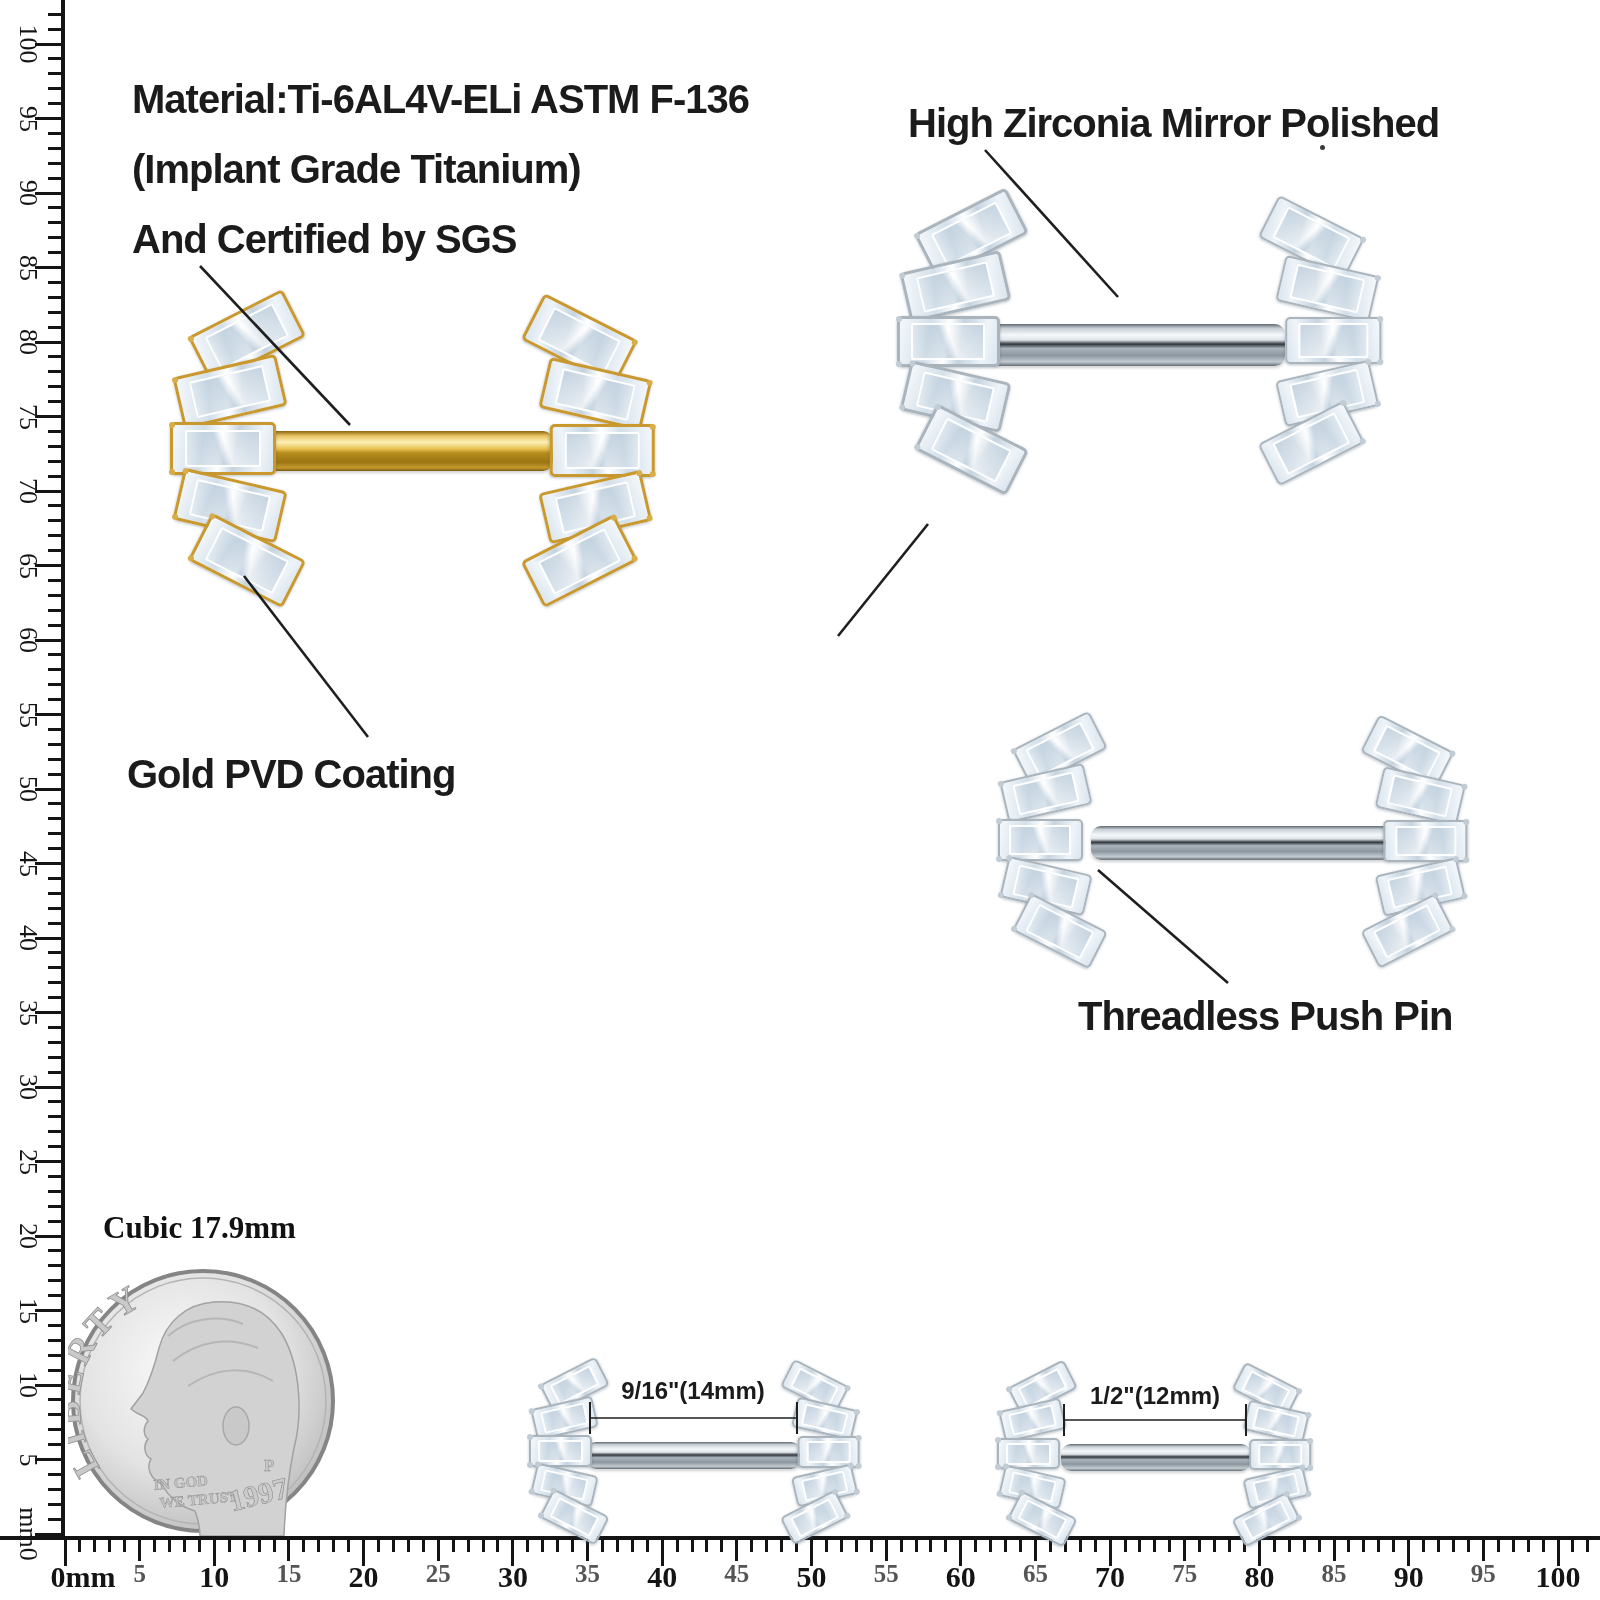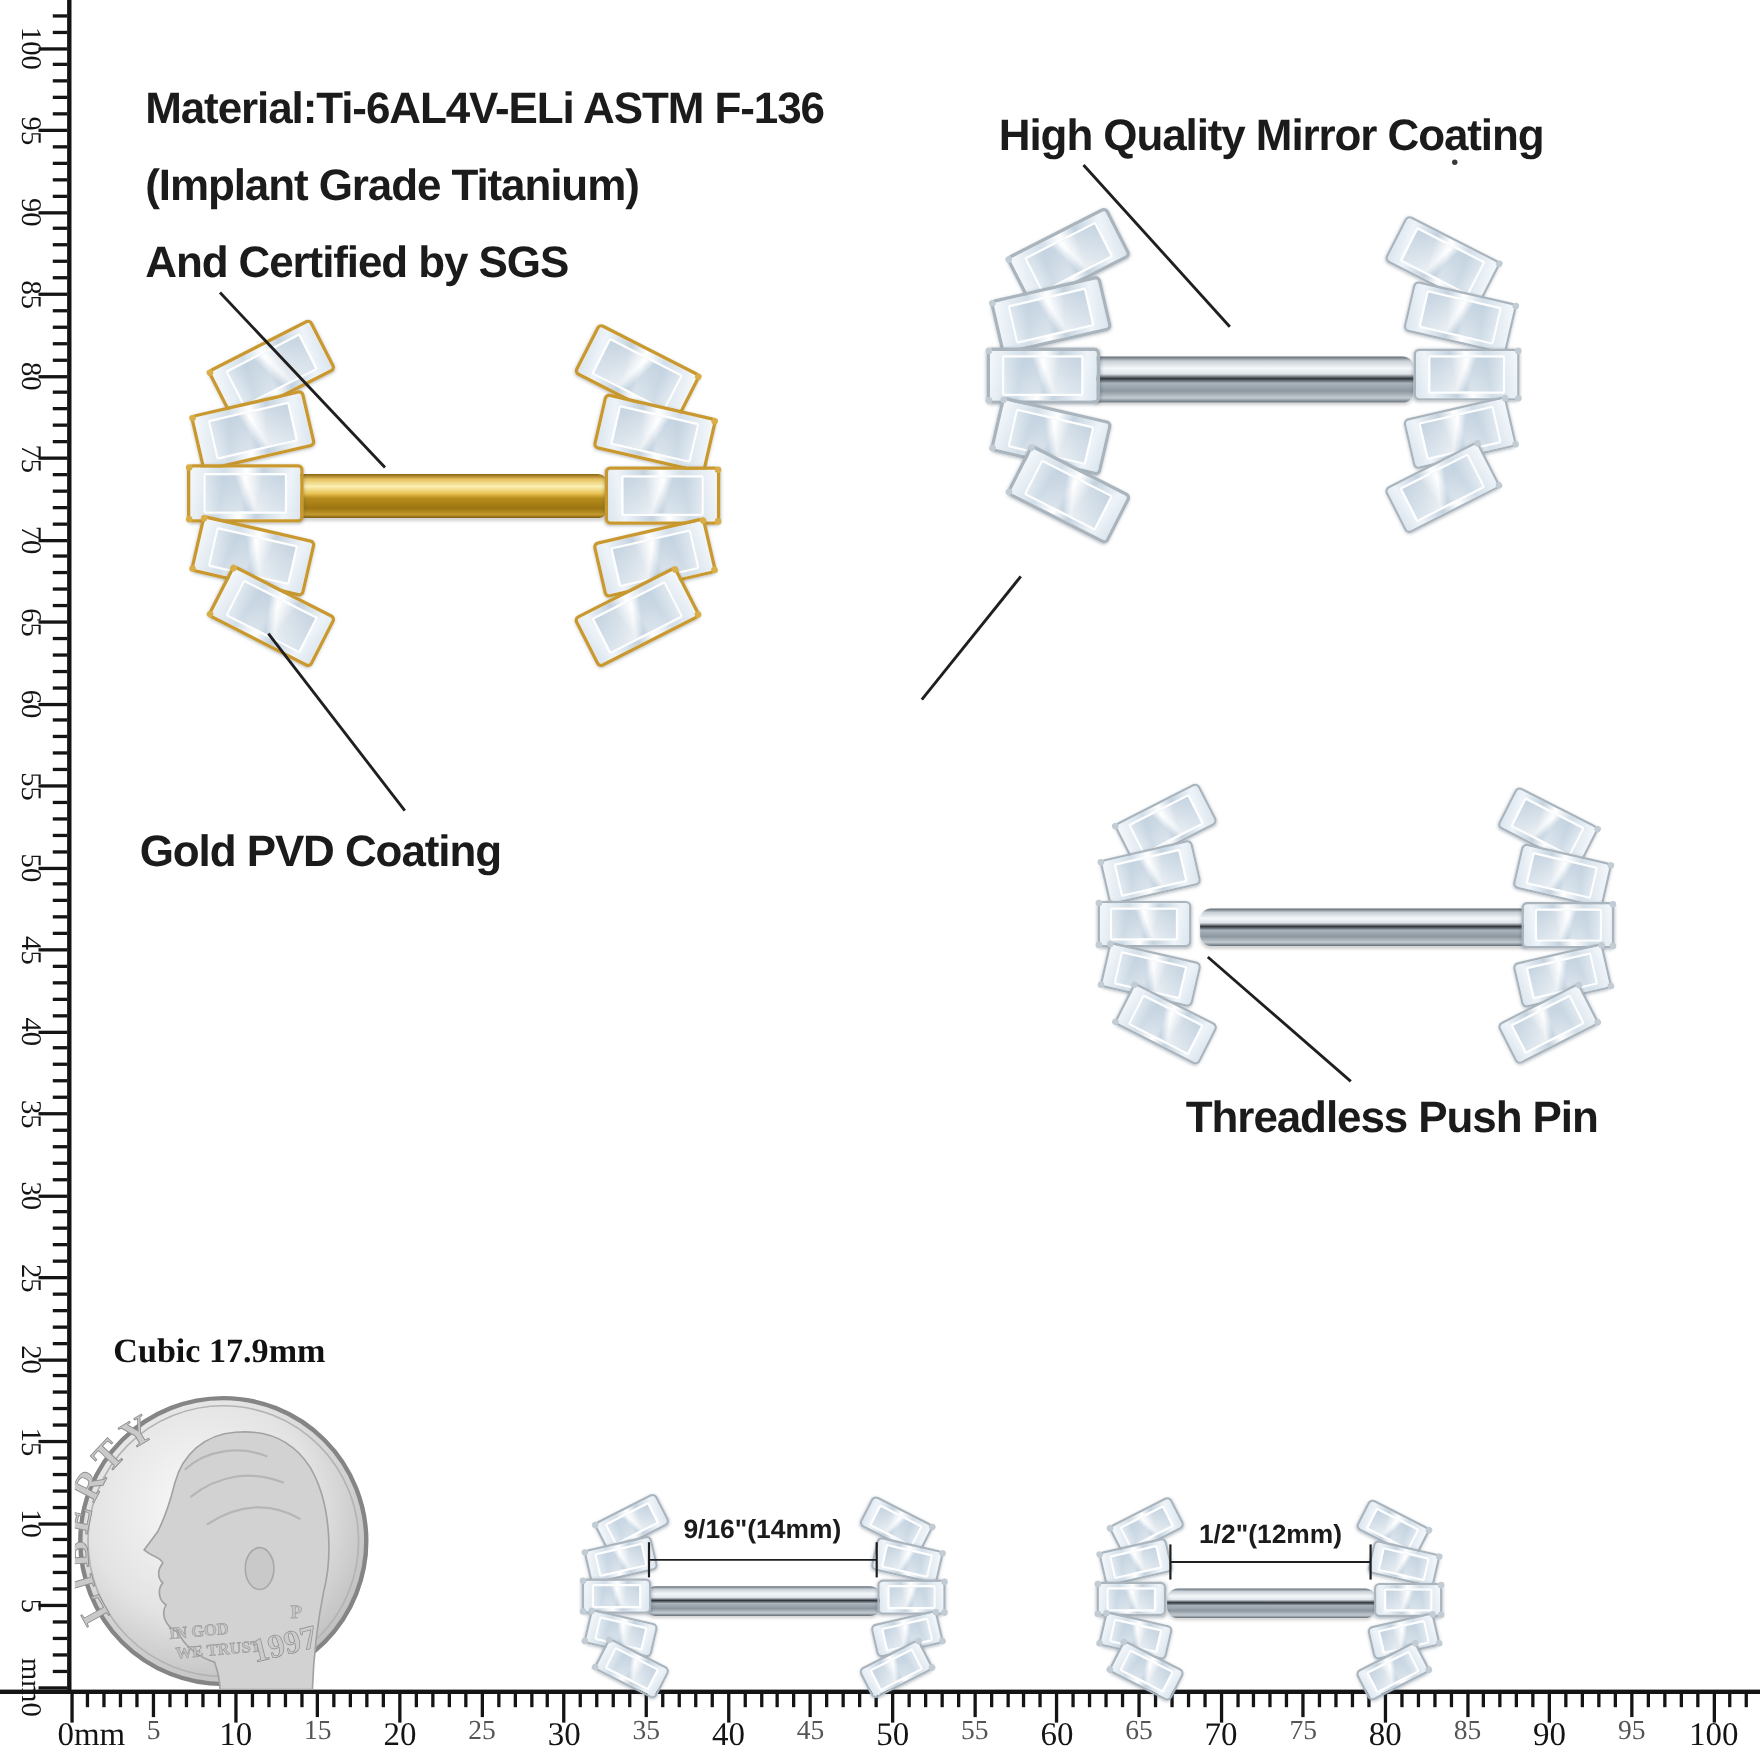--- a/index.html
+++ b/index.html
@@ -13,21 +13,21 @@
   .size-label{position:absolute;font-family:"Liberation Sans",sans-serif;font-weight:600;
        font-size:24px;color:#1b1b1b;transform:translateX(-50%);white-space:nowrap;}
   .speck{position:absolute;left:1320px;top:145px;width:5px;height:5px;border-radius:50%;background:#3a3a3a;}
   
   .ruler-main{position:absolute;background:#141414;}
   .tick-h{position:absolute;height:3px;background:#141414;}
   .tick-v{position:absolute;width:3px;background:#141414;}
   .rlabel-left{position:absolute;font-family:"Liberation Serif",serif;font-size:26px;color:#141414;
        transform:translate(-50%,-50%) rotate(90deg);white-space:nowrap;}
   .rlabel-bottom{position:absolute;font-family:"Liberation Serif",serif;color:#141414;
-       transform:translateX(-50%);white-space:nowrap;}
+       transform:translateX(-50%);white-space:nowrap;font-weight:bold;}
   .rlabel-bottom.ten{font-size:30px;color:#141414;}
   .rlabel-bottom.five{font-size:25px;color:#555;}
   
   .bar{position:absolute;border-radius:10px;box-shadow:0 2px 3px rgba(0,0,0,.18);}
   .bar-gold{background:linear-gradient(180deg,#8a6410 0%,#e8c261 12%,#fbf0b4 28%,#e9c355 44%,
             #b68c1c 55%,#9c7512 78%,#c49a2e 92%,#7c5a0c 100%);}
   .bar-silver{background:linear-gradient(180deg,#5f686f 0%,#c7cfd6 10%,#f5f8fa 26%,#dfe5ea 38%,
             #30363b 48%,#aab4bc 58%,#8d979f 75%,#c3cbd2 90%,#666f76 100%);}
   .cluster{position:absolute;}
   .cluster.flip{transform:scaleX(-1);}
@@ -505,21 +505,21 @@
       <line x1="590" y1="1402" x2="590" y2="1434" stroke="#1f1f1f" stroke-width="2"></line>
       <line x1="797" y1="1402" x2="797" y2="1434" stroke="#1f1f1f" stroke-width="2"></line>
       <line x1="1064" y1="1420" x2="1246" y2="1420" stroke="#1f1f1f" stroke-width="1.6"></line>
       <line x1="1064" y1="1404" x2="1064" y2="1436" stroke="#1f1f1f" stroke-width="2"></line>
       <line x1="1246" y1="1404" x2="1246" y2="1436" stroke="#1f1f1f" stroke-width="2"></line>
     </svg>
 
   <div class="ann" style="left:132px;top:77px">Material:Ti-6AL4V-ELi ASTM F-136</div>
   <div class="ann" style="left:132px;top:217px">And Certified by SGS</div>
   <div class="ann" style="left:132px;top:147px">(Implant Grade Titanium)</div>
-  <div class="ann" style="left:908px;top:101px">High Quality Mirror Coating</div>
+  <div class="ann" style="left:908px;top:101px">High Zirconia Mirror Polished</div>
   <div class="ann" style="left:1078px;top:994px">Threadless Push Pin</div>
   <div class="ann" style="left:127px;top:752px">Gold PVD Coating</div>
   <div class="dime-label" style="left:103px;top:1210px">Cubic 17.9mm</div>
   <div class="speck"></div>
 
   <div class="size-label" style="left:693px;top:1377px">9/16"(14mm)</div>
   <div class="size-label" style="left:1155px;top:1382px">1/2"(12mm)</div>
 
   <svg id="dime-svg" width="270" height="270" viewBox="0 0 270 270">
     <defs>

